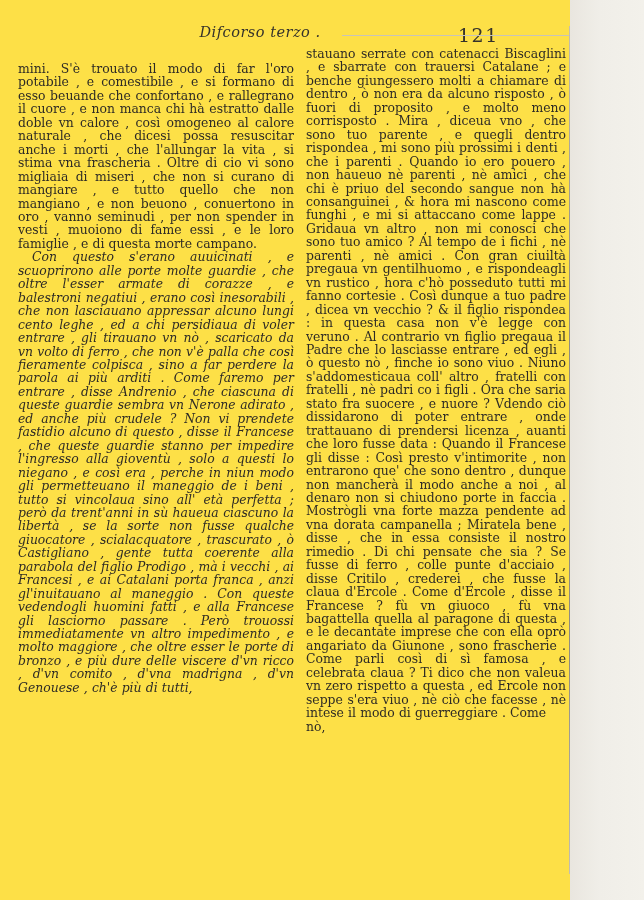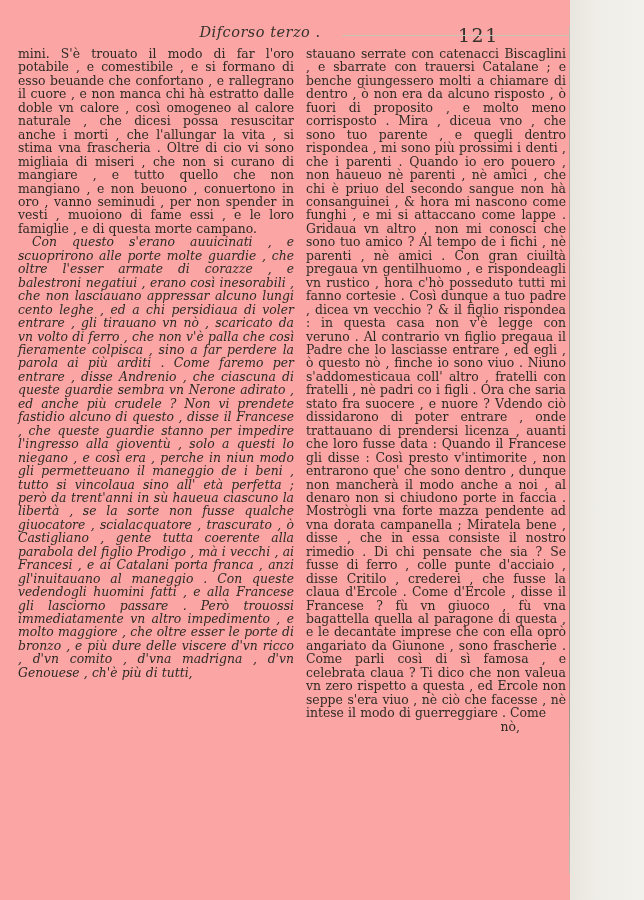--- a/index.html
+++ b/index.html
@@ -2,21 +2,21 @@
 <html><head>
 <meta charset="utf-8">
 <style>
   * { box-sizing: border-box; margin: 0; padding: 0; }
   html, body { background: #e8e6e0; }
   .scan {
     position: relative;
     width: 644px;
     height: 900px;
     margin: 0 auto;
-    background: #fca5a5;
+    background: #fde047;
     overflow: hidden;
     font-family: "DejaVu Serif", "Liberation Serif", serif;
     color: #2e2b25;
   }
   .page { position: absolute; inset: 0; }
   
   .gutter {
     position: absolute; top: 0; left: 570px; width: 74px; height: 900px;
     background: linear-gradient(to right, #e9e6df 0%, #f0eee8 40%, #f3f1eb 100%);
   }
@@ -38,25 +38,25 @@
     font-size: 19px; letter-spacing: 1.5px; color: #35322b;
   }
   .textblock {
     position: absolute; top: 47px; left: 18px; width: 548px;
     display: flex; gap: 12px;
   }
   .col {
     font-size: 12.4px; line-height: 13.45px; text-align: justify;
     word-spacing: 0.2px;
   }
-  .col-left  { width: 276px; }
+  .col-left  { width: 276px; margin-top: 15px; }
   .col-right { width: 260px; }
   .para { text-align: justify; }
   .para.indent { text-indent: 14px; font-style: italic; }
-  .catchword { text-align: right; padding-right: 46px; line-height: 13.45px; }
+  .catchword { padding-right: 46px; line-height: 13.45px; }
 </style>
 </head>
 <body>
 
 <div class="scan">
   <div class="page">
 
     <div class="header">
       <span class="header-title">Difcorso terzo .</span>
       <span class="page-number">121</span>

